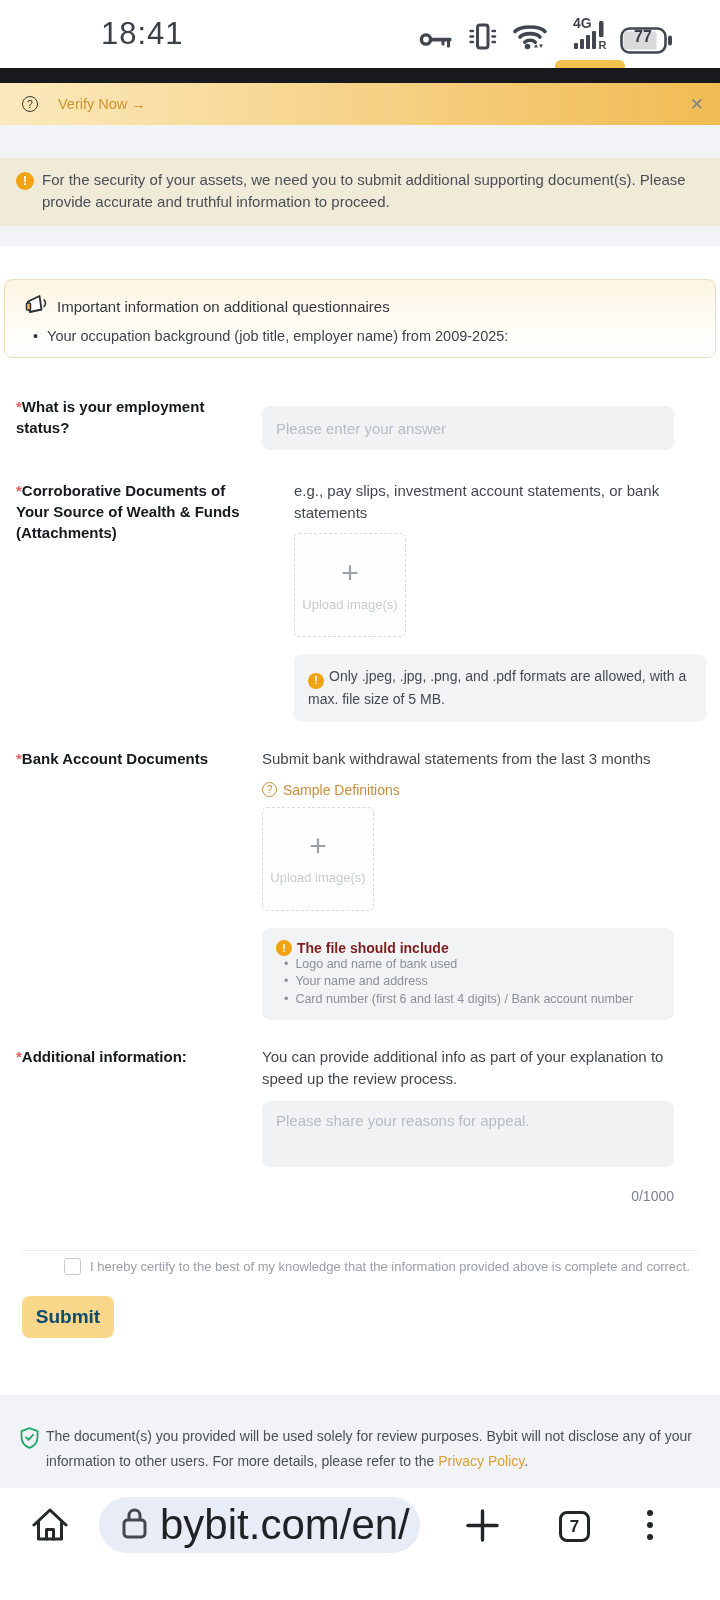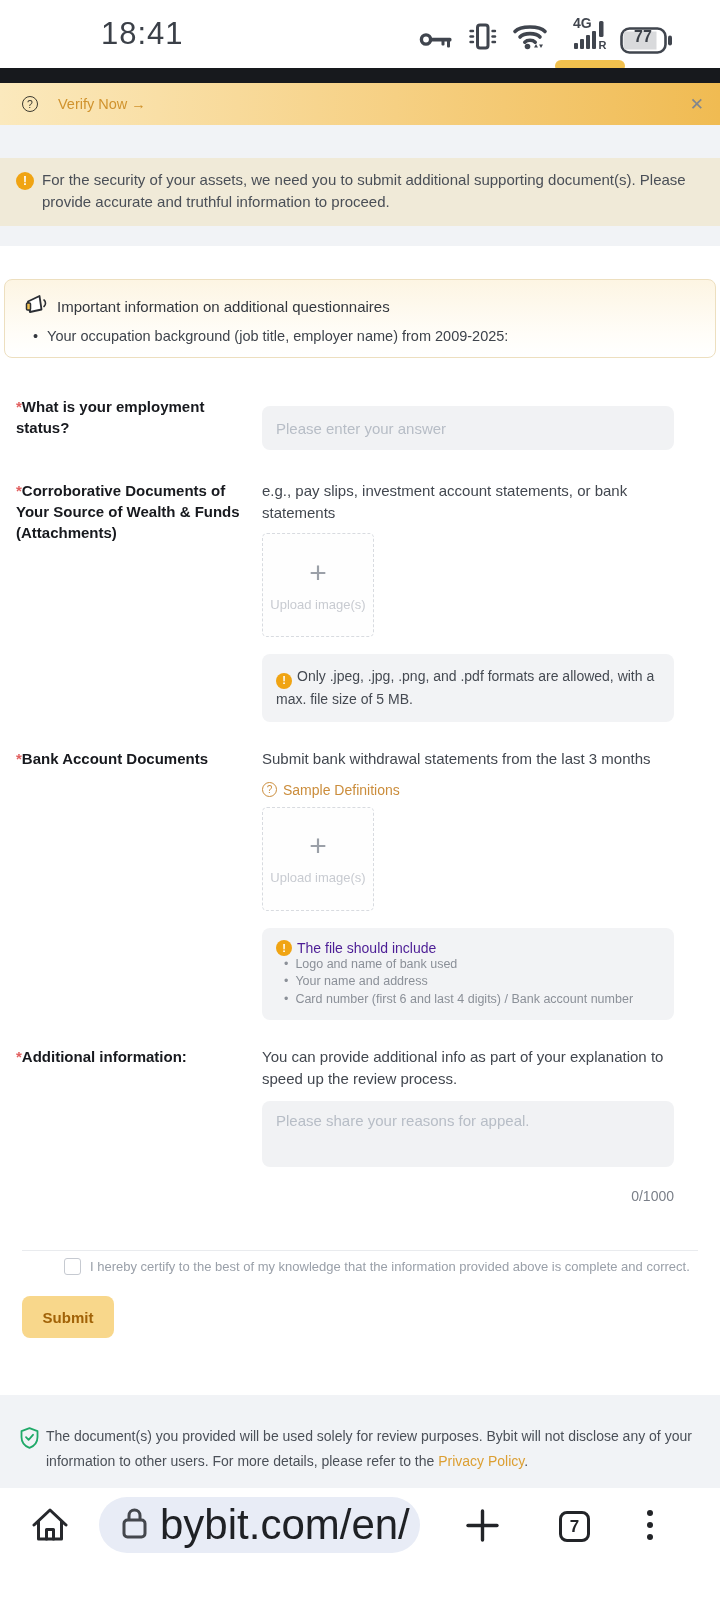--- a/index.html
+++ b/index.html
@@ -37,21 +37,21 @@
   .important-card { margin:0 4px; border:1px solid #eddfbf; border-radius:8px;
     background:linear-gradient(180deg,#fdf5e3 0%,#fffdf8 70%,#ffffff 100%);
     padding:14px 12px 13px 20px; }
   .imp-title-row { display:flex; align-items:center; gap:9px; }
   .imp-title { font-size:15px; color:#33373e; }
   .imp-bullet { font-size:14.5px; color:#3e434b; margin-top:9px; padding-left:8px; }
   .imp-bullet::before { content:"•"; margin-right:9px; color:#33373e; }
   
   .form-row { display:flex; align-items:flex-start; }
   .row-emp { margin-top:38px; }
-  .row-wealth { margin-top:30px; }
+  .row-wealth { margin-top:30px;gap:32px; }
   .row-bank { margin-top:26px; }
   .row-add { margin-top:26px; }
   .label-col { width:262px; flex:none; padding:0 12px 0 16px; }
   .field-label { font-size:15px; font-weight:bold; color:#17191e; line-height:21px; }
   .req { color:#e15f5f; font-weight:bold; }
   .value-col { width:412px; flex:none; }
   .field-desc { font-size:15px; line-height:22px; color:#42474f; }
   .answer-input { height:44px; background:#f1f2f4; border-radius:8px; display:flex; align-items:center;
     padding:16px 14px; margin-top:10px; }
   .placeholder-text { font-size:15px; color:#b7bdc6; }
@@ -60,32 +60,32 @@
   .upload-plus { font-size:30px; font-weight:300; color:#9ba0a8; line-height:28px; }
   .upload-label { font-size:13px; color:#c8cbd1; }
   .note-box { background:#f2f3f5; border-radius:8px; padding:12px 14px; margin-top:17px; }
   .note-text { font-size:14px; line-height:21px; color:#454a52; }
   .note-text .warn-dot { display:inline-flex; width:16px; height:16px; font-size:11px; vertical-align:-3px; margin:0 5px 0 0; }
   .sample-row { display:flex; align-items:center; gap:6px; margin-top:12px; }
   .sample-circle { width:15px; height:15px; border:1.4px solid #cb8d3c; border-radius:50%; color:#cb8d3c;
     font-size:10px; display:flex; align-items:center; justify-content:center; }
   .sample-link { font-size:14px; color:#cb8d3c; }
   .include-title-row { display:flex; align-items:center; }
-  .include-title { font-size:14px; color:#4c1d95; }
+  .include-title { font-size:14px; color:#7f1d1d;font-weight:bold; }
   .include-list { margin-top:0; }
   .include-list li { list-style:none; font-size:12.5px; line-height:17.5px; color:#8b9098; padding-left:8px; }
   .include-list li::before { content:"•"; margin-right:7px; color:#8b9098; }
   .textarea-box { height:66px; background:#f1f2f4; border-radius:8px; padding:11px 14px; margin-top:11px; }
   .char-counter { text-align:right; font-size:14px; color:#7a7f88; margin-top:21px; padding-right:0; }
   .divider { border-top:1px solid #e9ebee; margin:46px 22px 0 22px; }
   .certify-row { display:flex; align-items:center; gap:9px; margin:7px 20px 0 20px;padding-left:44px; }
   .checkbox { width:17px; height:17px; border:1.5px solid #c6cad1; border-radius:3px; flex:none; background:#fff; }
   .certify-label { font-size:13px; color:#9aa0a9; }
   .submit-btn { margin:21px 0 0 22px; width:92px; height:42px; background:#f8d78b; border:none; border-radius:8px;
-    font-family:"Liberation Sans",sans-serif; font-size:15px; font-weight:bold; color:#a16207; }
+    font-family:"Liberation Sans",sans-serif; font-size:19px; font-weight:bold; color:#0c4a6e; }
   
   .privacy-footer { padding:29px 16px 0 20px; display:flex; gap:7px;border-radius:11px; }
   .privacy-footer .shield { flex:none; margin-top:3px; }
   .privacy-text { font-size:14px; line-height:25px; color:#4b5058; }
   .privacy-link { color:#dc9f33; }
   
   .browser-bar { height:112px; background:#ffffff; flex:none; display:flex; align-items:flex-start; padding-top:9px; }
   .home-btn { margin-left:29px; margin-top:7px; }
   .url-pill { margin-left:28px; width:321px; height:56px; background:#e8ecf6; border-radius:28px;
     display:flex; align-items:center; padding:0 10px 0 22px; overflow:hidden; }

